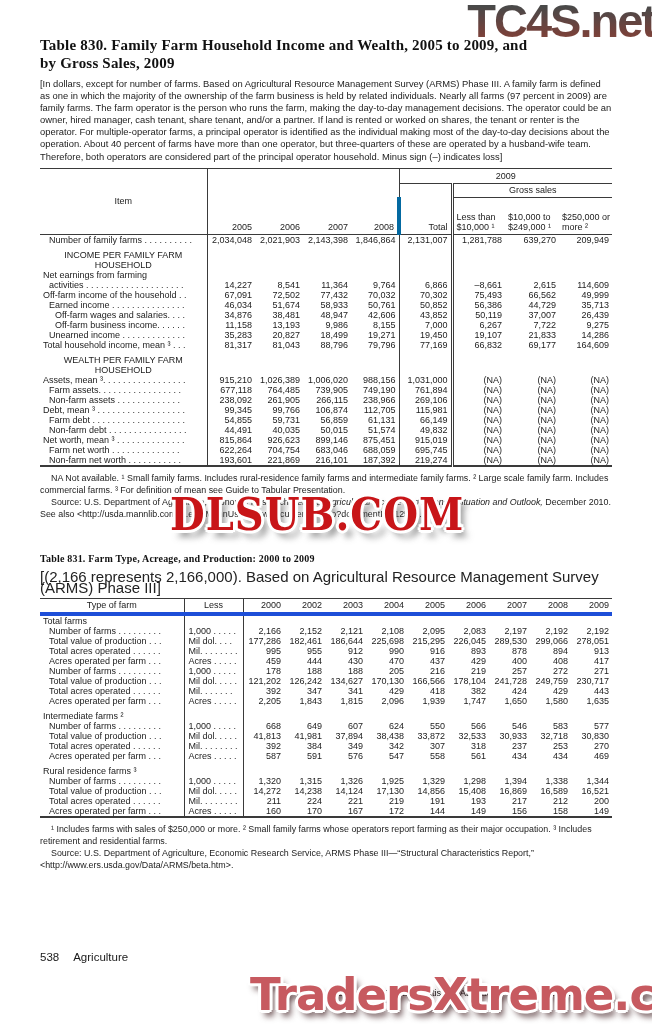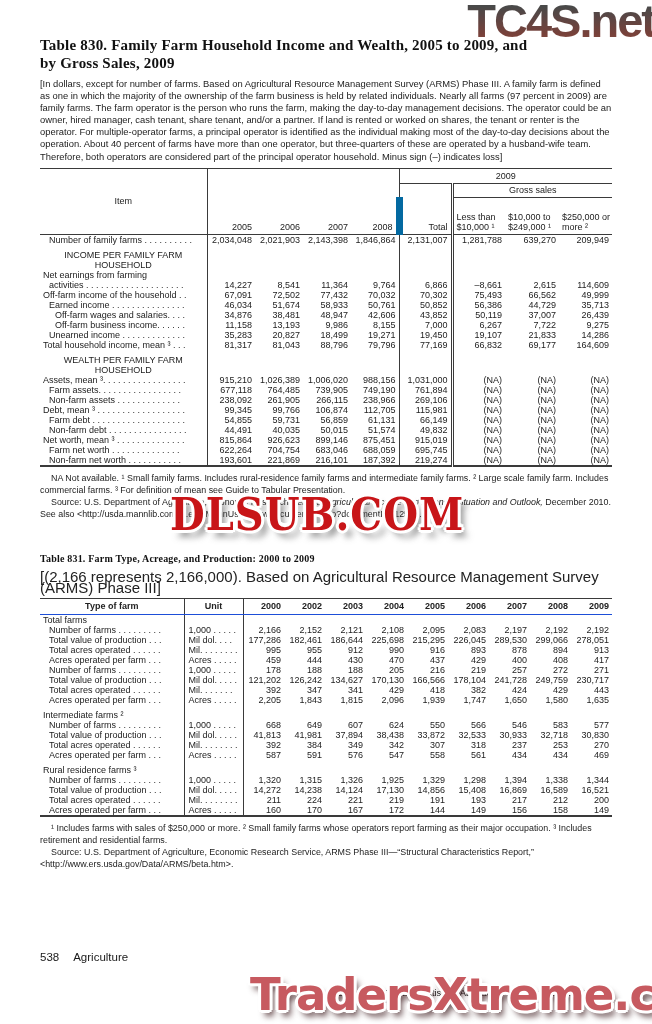--- a/index.html
+++ b/index.html
@@ -29,38 +29,38 @@
   table { border-collapse:collapse; table-layout:fixed; }
   .t830 { width:572px; margin-top:5px; border-top:1px solid #3a3a3a; border-bottom:2px solid #3a3a3a; }
   .t830 th, .t830 td { padding:0; font-size:9px; font-weight:normal; color:#222; }
   .t830 thead th { vertical-align:bottom; }
   .h-item { vertical-align:middle !important; text-align:center; border-right:1px solid #3a3a3a; border-bottom:1.5px solid #3a3a3a; }
   .h-2009 { text-align:center; border-left:1px solid #3a3a3a; border-bottom:1px solid #3a3a3a; height:15px; vertical-align:middle !important; }
   .h-total-empty { border-left:1px solid #3a3a3a; height:14px; }
   .h-gross { text-align:center; border-left:3px double #3a3a3a; border-bottom:1px solid #3a3a3a; height:14px; vertical-align:middle !important; }
   .rowC th { border-bottom:1.5px solid #3a3a3a; height:37px; padding-bottom:2px; }
   .h-yr  { text-align:right; padding-right:3px !important; }
-  .h-total { border-left:7px solid #0369a1; text-align:right; padding-right:3px !important; }
+  .h-total { border-left:4px solid #0369a1; text-align:right; padding-right:3px !important; }
   .h-g { text-align:left; padding-left:3px !important; }
   .h-g-first { border-left:3px double #3a3a3a; }
   .t830 tbody td { height:10px; line-height:10px; white-space:nowrap; overflow:hidden; }
   .t830 tbody td:first-child { border-right:1px solid #3a3a3a; padding-left:3px; }
   .t830 tbody td:nth-child(6) { border-left:1px solid #3a3a3a; }
   .t830 tbody td:nth-child(7) { border-left:3px double #3a3a3a; }
   .num { text-align:right; padding-right:3px !important; }
   .lbl { text-align:left;margin-left:23px; }
   .ctr { text-align:center !important; padding-left:0 !important; }
   .ind1 { padding-left:9px !important; }
   .ind2 { padding-left:15px !important; }
   .gap-row td { height:5px !important; }
 
   
   .t831 { width:572px; margin-top:5px; border-top:1px solid #3a3a3a; border-bottom:2px solid #3a3a3a; }
   .t831 th, .t831 td { padding:0; font-size:9px; font-weight:normal; color:#222; }
-  .t831 thead th { height:16px; border-bottom:1px solid #1d4ed8; vertical-align:middle;font-weight:bold; }
+  .t831 thead th { height:16px; border-bottom:4px solid #1d4ed8; vertical-align:middle; }
   .t831 .h-type { text-align:center; }
   .t831 .h-unit { text-align:center; }
   .t831 tbody td { height:10px; line-height:10px; white-space:nowrap; overflow:hidden; }
   .t831 td:first-child, .t831 th:first-child { border-right:1px solid #3a3a3a; }
   .t831 td:nth-child(2), .t831 th:nth-child(2) { border-right:1px solid #3a3a3a; }
   .t831 tbody td:first-child { padding-left:3px; }
   .t831 tbody td:nth-child(2) { padding-left:4px; }
   .t831 tr.sec td { padding-top:5px; height:15px; }
 
   
@@ -428,21 +428,21 @@
           <col style="width:41px">
           <col style="width:41px">
         <col style="width:41px">
           <col style="width:41px">
           <col style="width:41px">
           <col style="width:41px">
       </colgroup>
       <thead>
         <tr id="t831-head">
           <th class="h-type">Type of farm</th>
-          <th class="h-unit">Unit</th>
+          <th class="h-unit">Less</th>
         <th class="num">2000</th>
             <th class="num">2002</th>
             <th class="num">2003</th>
             <th class="num">2004</th>
             <th class="num">2005</th>
             <th class="num">2006</th>
             <th class="num">2007</th>
             <th class="num">2008</th>
             <th class="num">2009</th>
           </tr>

